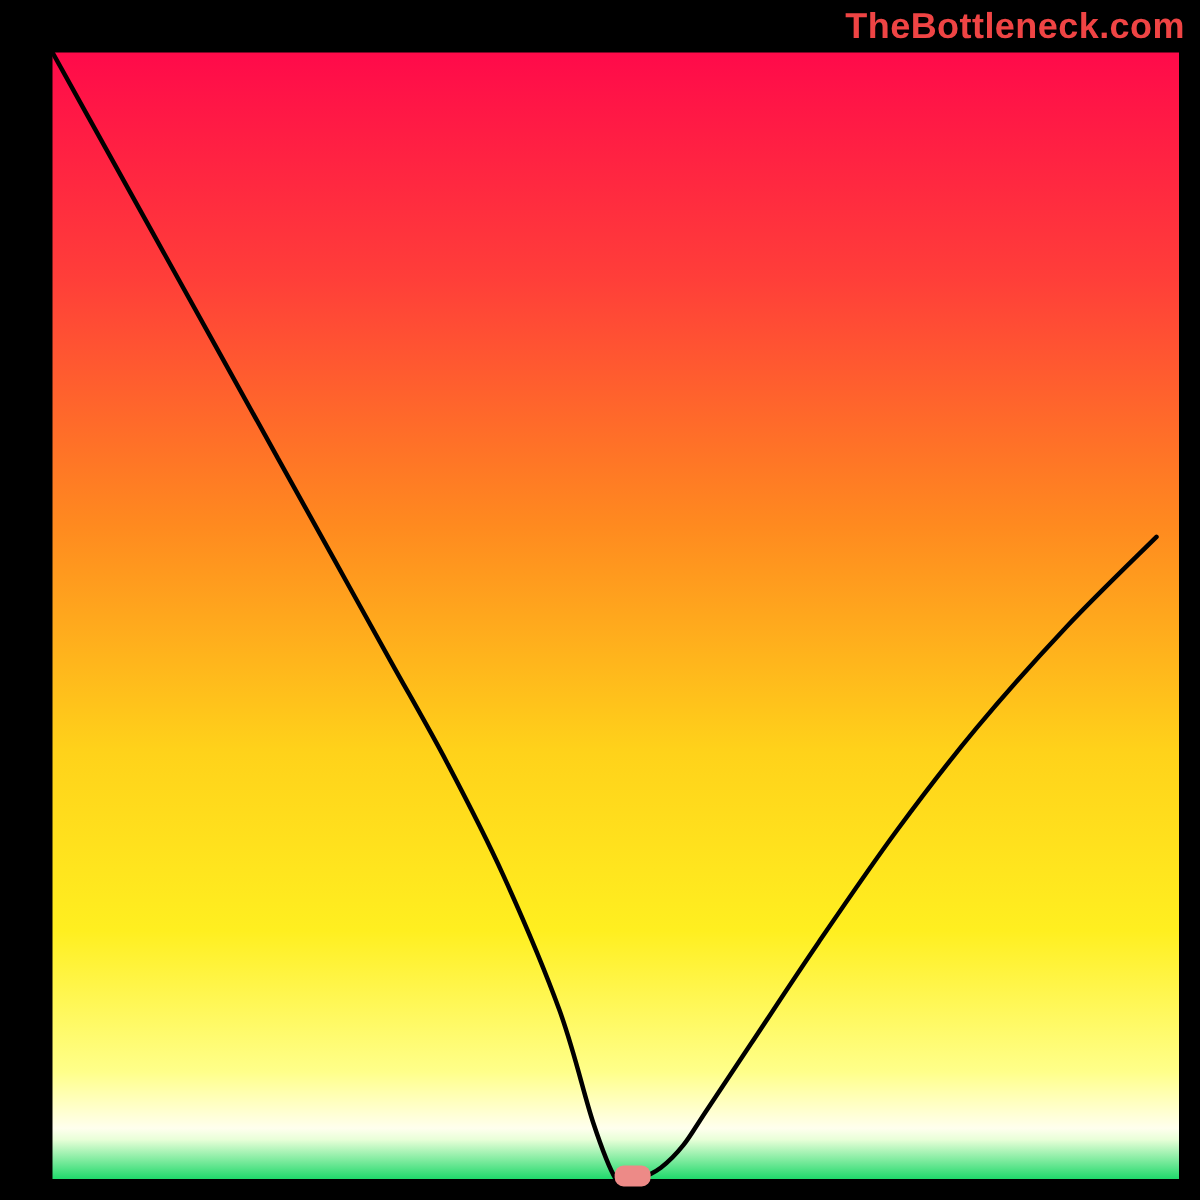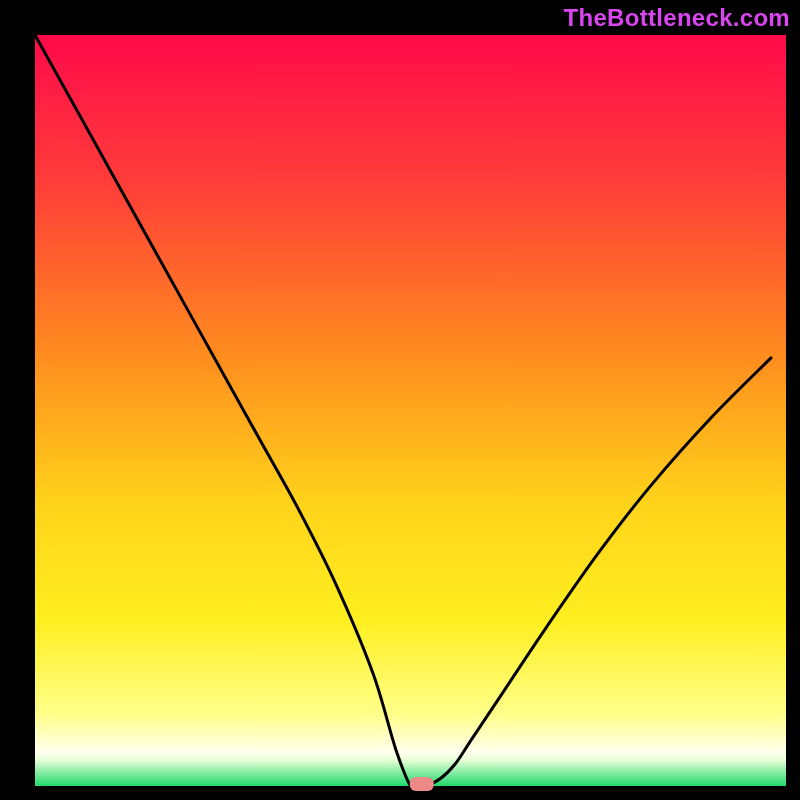--- a/index.html
+++ b/index.html
@@ -16,21 +16,21 @@
     height: 800px;
     background: #000;
   }
   .watermark {
     position: absolute;
     top: 4px;
     right: 10px;
     font-family: Arial, Helvetica, sans-serif;
     font-size: 24px;
     font-weight: bold;
-    color: #d946ef;
+    color: #ef4444;
     letter-spacing: 0.3px;
     z-index: 10;
   }
   svg.plot {
     position: absolute;
     left: 0;
     top: 0;
   }
 </style>
 </head>

